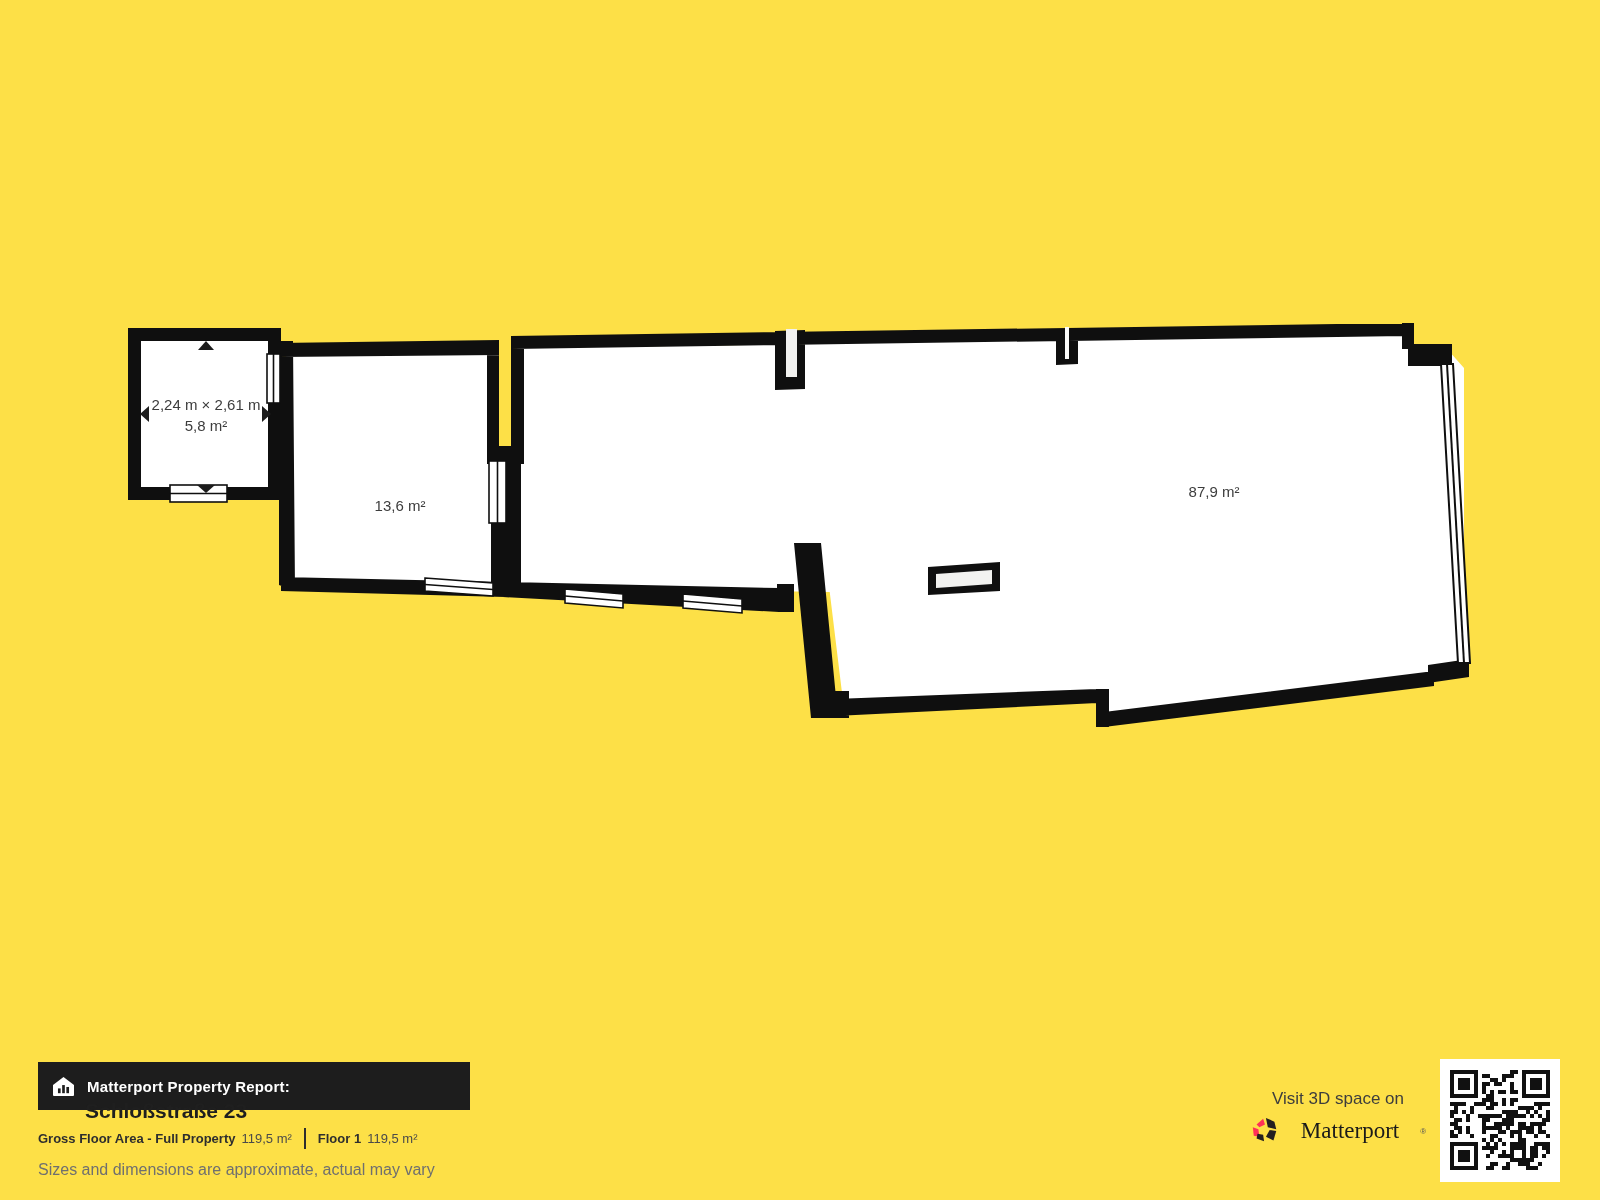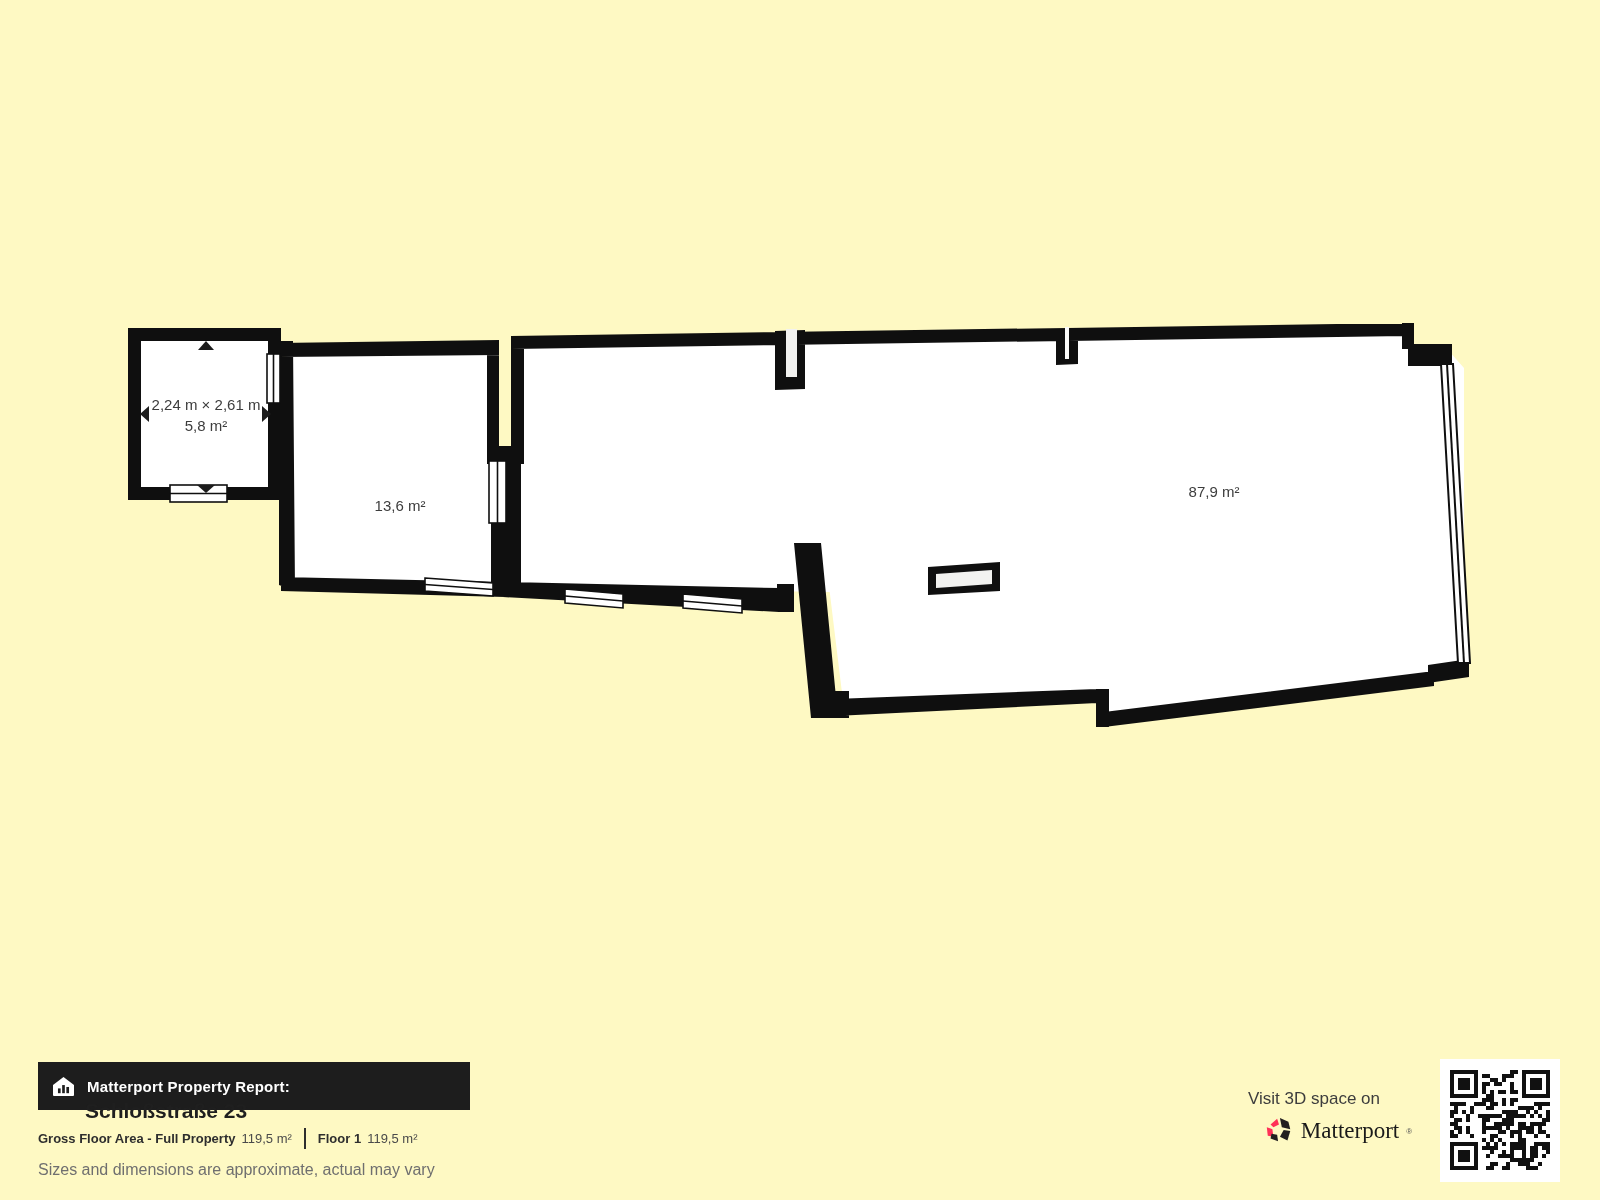--- a/index.html
+++ b/index.html
@@ -1,38 +1,38 @@
 <!DOCTYPE html>
 <html><head>
 <meta charset="utf-8">
 <style>
   html,body{margin:0;padding:0;}
   body{width:1600px;height:1200px;background:#f2f2f0;overflow:hidden;
        font-family:"Liberation Sans","DejaVu Sans",sans-serif;}
-  #canvas{position:relative;width:1600px;height:1200px;background:#fef9c3;}
+  #canvas{position:relative;width:1600px;height:1200px;background:#fde047;}
   #plan-svg{position:absolute;left:0;top:0;}
 
   .plan-label{fill:#3d3d3d;font-size:15px;font-family:"Liberation Sans",sans-serif;}
 
   
   .banner{position:absolute;left:38px;top:1062px;width:432px;height:48px;
           background:#1d1d1d;display:flex;align-items:center;}
   .banner .house{margin-left:14px;margin-right:12px;display:flex;}
   .banner .label{color:#fff;font-weight:bold;font-size:15px;letter-spacing:.2px;}
   .address{position:absolute;left:45px;top:1099px;font-size:21px;font-weight:bold;color:#1f1f1f;margin-left:40px;}
   .stats{position:absolute;left:38px;top:1128px;display:flex;align-items:center;font-size:13px;color:#3c3c3c;}
   .stats b{font-weight:bold;color:#2e2e2e;margin-right:6px;}
   .stats .val{color:#4a4a4a;text-align:center;}
   .stats .divider{width:2px;height:21px;background:#2e2e2e;margin:0 12px;}
   .disclaimer{position:absolute;left:38px;top:1161px;font-size:16px;color:#6f6f6f;}
 
   
-  .visit-block{position:absolute;left:1248px;top:1089px;width:180px;}
+  .visit-block{position:absolute;left:1248px;top:1089px;width:180px;text-align:center;}
   .visit-text{font-size:17px;color:#3d3d3d;}
-  .brand-row{margin-top:7px;display:flex;align-items:center;justify-content:center;gap:7px;}
+  .brand-row{margin-top:7px;display:flex;align-items:center;justify-content:center;gap:21px;}
   .brand-word{font-family:"Liberation Serif","DejaVu Serif",serif;font-size:23px;color:#1a1a1a;}
   .brand-mark{font-size:8px;color:#555;vertical-align:14px;}
   .qr-tile{position:absolute;left:1440px;top:1059px;width:120px;height:123px;background:#ffffff;}
   .qr-tile svg{position:absolute;left:10px;top:11px;}
 </style>
 </head>
 <body>
 
 <div id="canvas">
 

